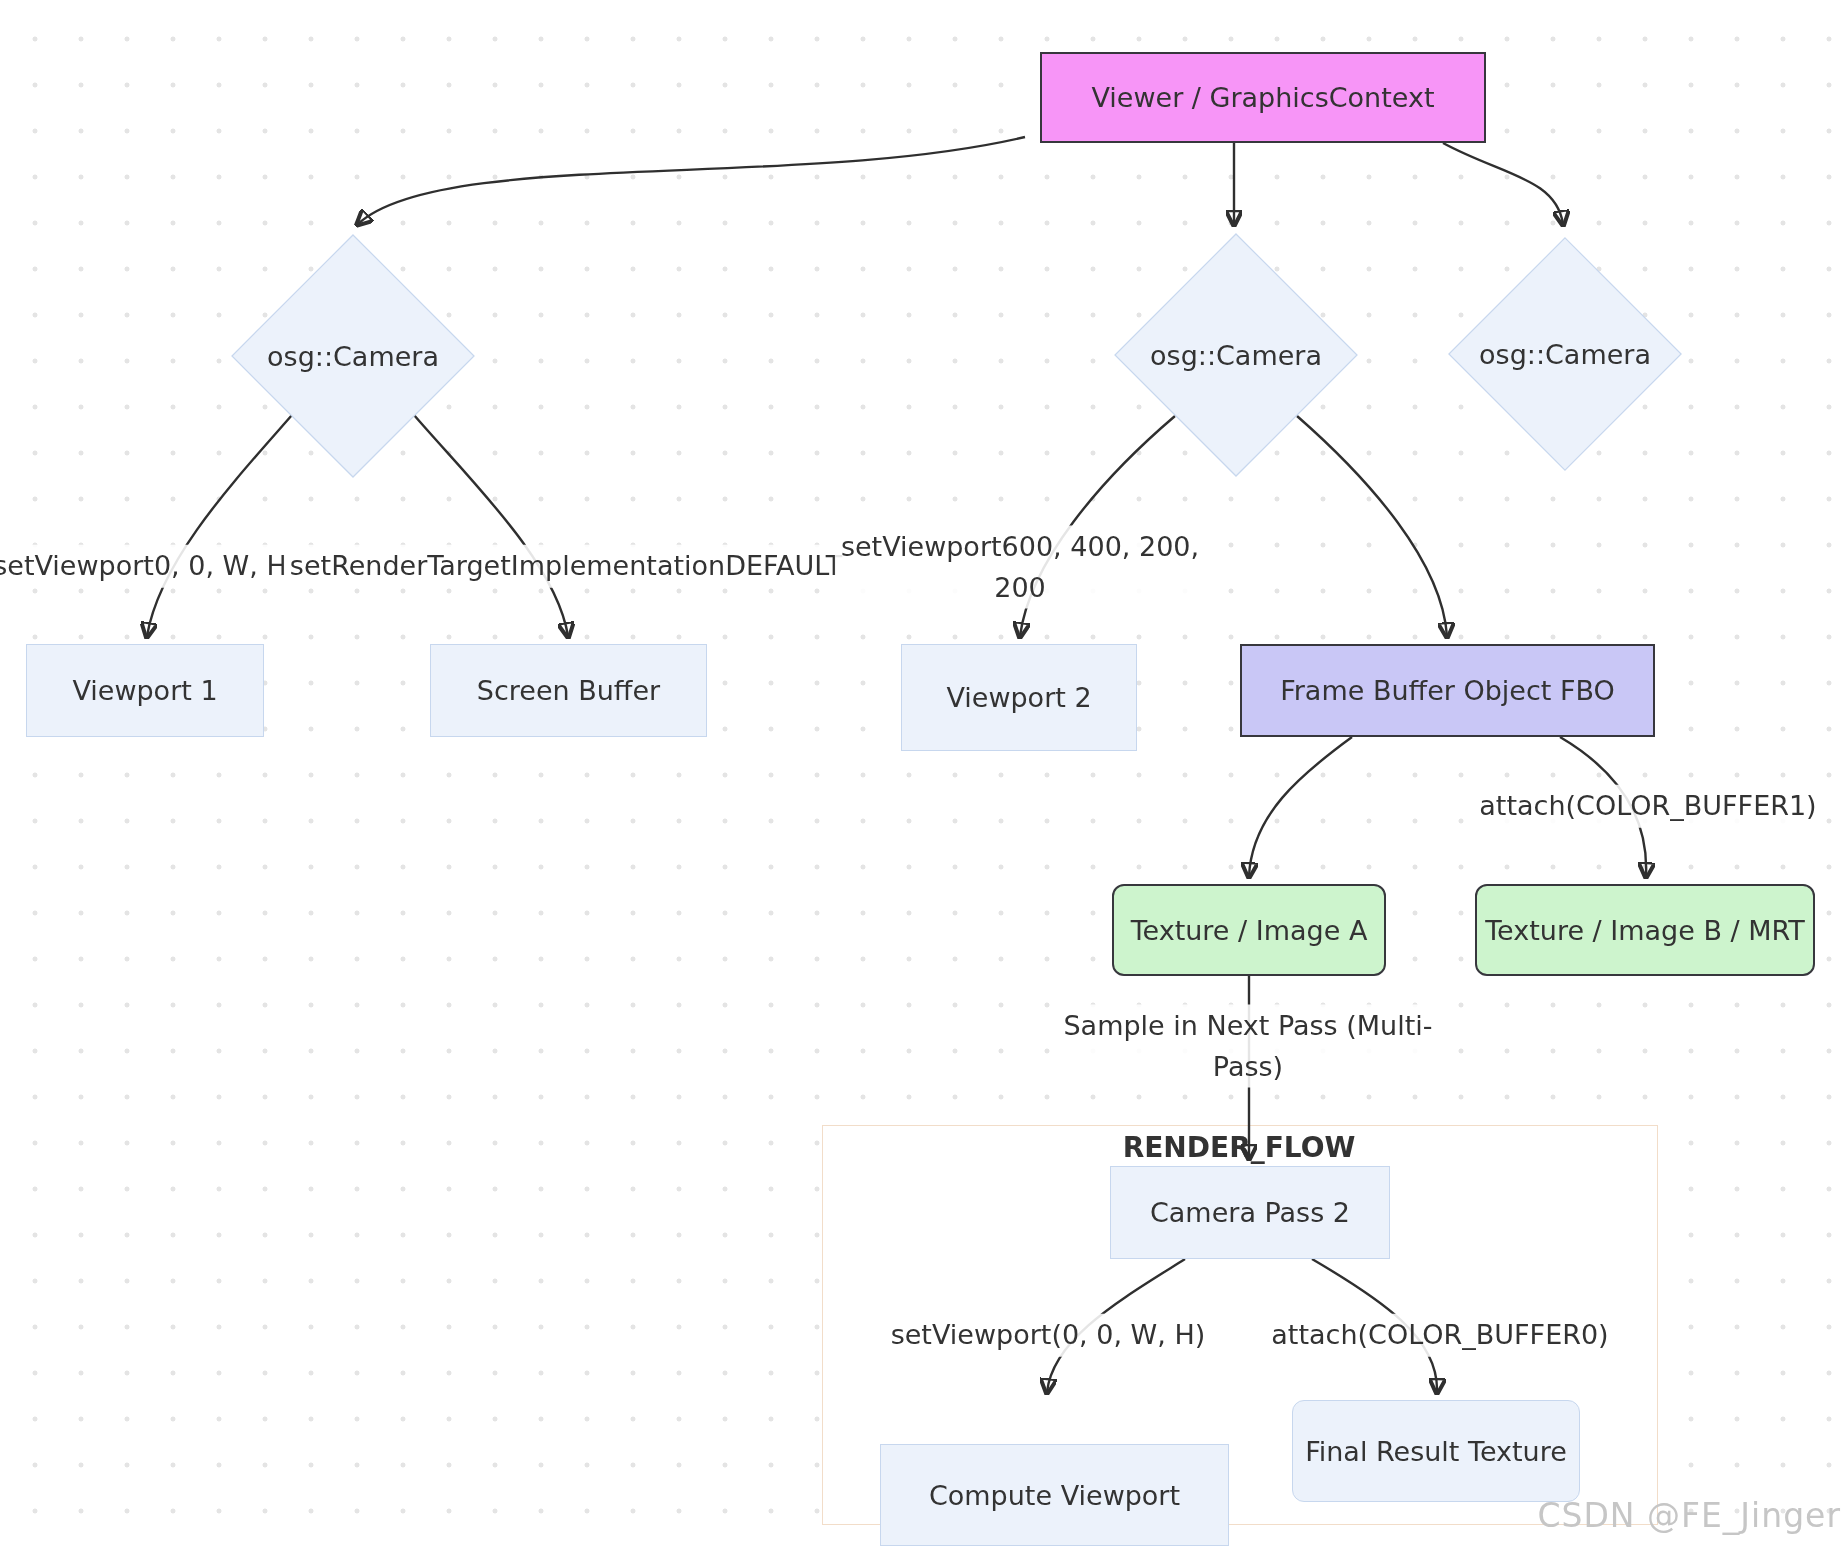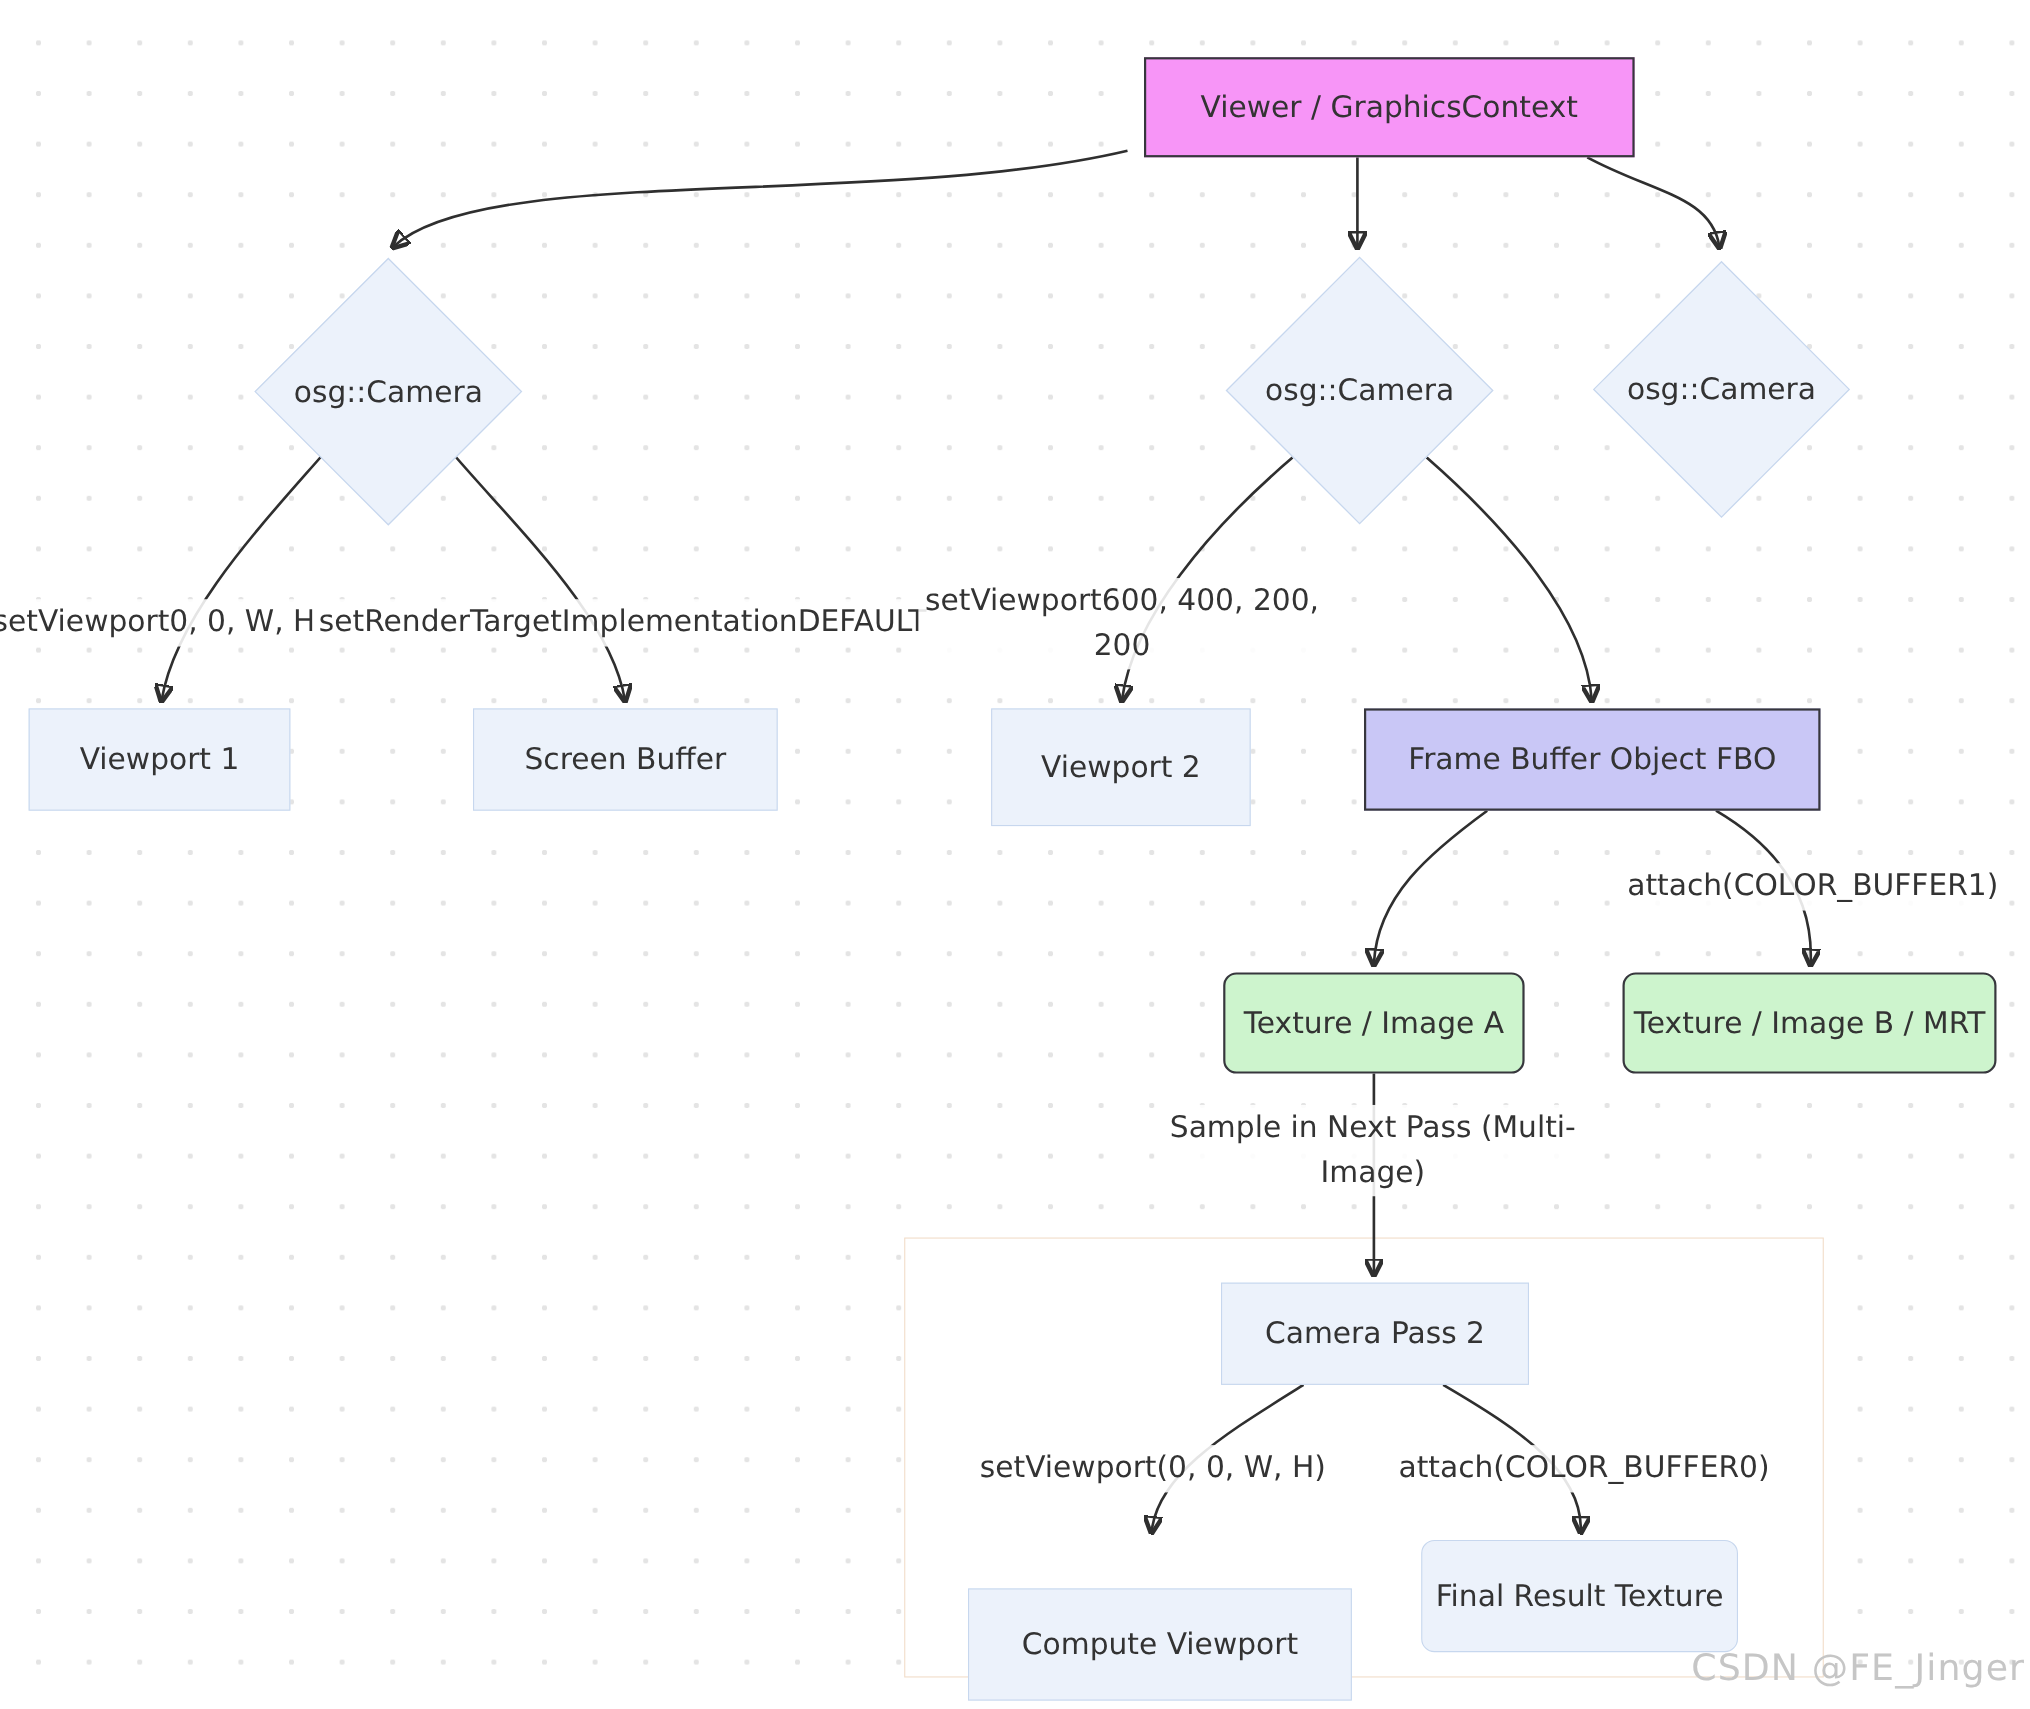--- a/index.html
+++ b/index.html
@@ -44,20 +44,21 @@
     position:absolute;right:4px;top:1496px;font-size:33px;color:#c6c6c6;
     letter-spacing:1px;
   }
 </style>
 </head>
 <body>
 
 <div class="stage">
 
   <div class="subgraph" style="left:822px;top:1125px;width:834px;height:398px;"></div>
+  <div class="subgraph-title" style="left:822px;top:1131px;width:834px;">RENDER_FLOW</div>
 
   <svg class="edges" width="1845" height="1554" viewBox="0 0 1845 1554">
     <defs>
       <marker id="arrow" viewBox="0 0 10 10" refX="8.2" refY="5" markerWidth="7" markerHeight="7" orient="auto-start-reverse">
         <path d="M0,0 L10,5 L0,10 z" fill="#2f2f2f" stroke="none"></path>
       </marker>
     </defs>
     <path d="M 1025 137 C 800 190, 440 148, 358 224" marker-end="url(#arrow)"></path>
     <path d="M 1234 143 L 1234 224" marker-end="url(#arrow)"></path>
     <path d="M 1443 143 C 1502 175, 1556 178, 1563 224" marker-end="url(#arrow)"></path>
@@ -80,21 +81,21 @@
   </div>
   <div class="elabel" style="left:1020px;top:567px;">
     <div>setViewport600, 400, 200,</div>
     <div>200</div>
   </div>
   <div class="elabel" style="left:1648px;top:806px;">
     <span>attach(COLOR_BUFFER1)</span>
   </div>
   <div class="elabel" style="left:1248px;top:1046px;">
     <div>Sample in Next Pass (Multi-</div>
-    <div>Image)</div>
+    <div>Pass)</div>
   </div>
   <div class="elabel" style="left:1048px;top:1335px;">
     <span>setViewport(0, 0, W, H)</span>
   </div>
   <div class="elabel" style="left:1440px;top:1335px;">
     <span>attach(COLOR_BUFFER0)</span>
   </div>
 
   <div class="node pink" style="left:1040px;top:52px;width:446px;height:91px;">
     <span>Viewer / GraphicsContext</span>

